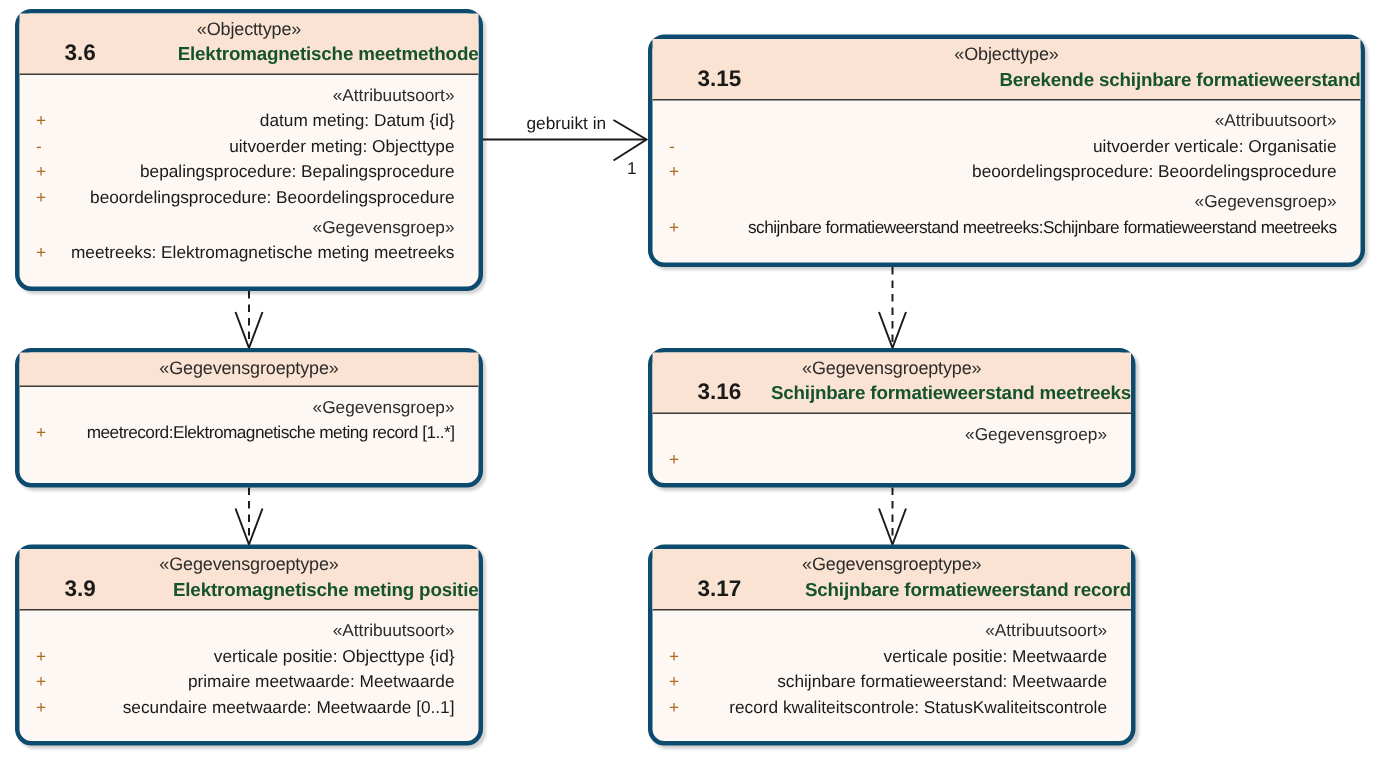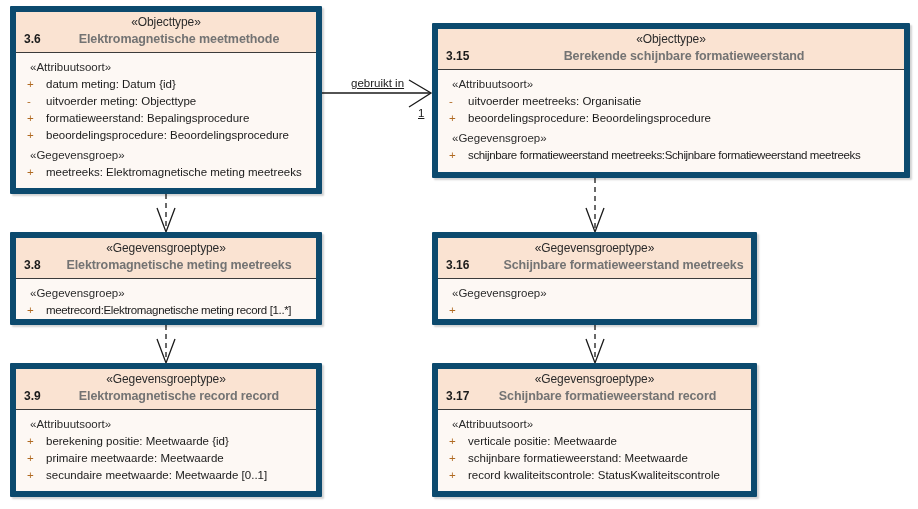--- a/index.html
+++ b/index.html
@@ -15,24 +15,24 @@
     overflow: hidden;
   }
   #diagram {
     position: absolute;
     left: 0; top: 0;
     width: 918px; height: 509px;
   }
   .uml-class {
     position: absolute;
     box-sizing: border-box;
-    border: 6px solid #0c4a6e;
+    border: 3px solid #0c4a6e;
     background: #fdf8f4;
     box-shadow: 2px 2px 2px rgba(0,0,0,0.18);
-    border-radius: 1px;
+    border-radius: 11px;
   }
   .cls-header {
     background: #fae3d2;
     border-bottom: 1px solid #3b3b3b;
     position: relative;
     padding: 3px 0 4px 0;
   }
   .stereo-top {
     text-align: center;
     font-size: 12px;
@@ -40,37 +40,38 @@
     line-height: 15px;
     letter-spacing: -0.1px;
   }
   .name-row {
     position: relative;
     height: 18px;
     line-height: 18px;
   }
   .cls-num {
     position: absolute;
-    left: 8px;
+    left: 30px;
     top: 0;
-    font-size: 12px;
+    font-size: 15px;
     font-weight: bold;
     color: #1a1a1a;
   }
   .cls-name {
-    text-align: center;
+    text-align: right;
     font-size: 12.5px;
     font-weight: bold;
-    color: #737373;
+    color: #14532d;
     letter-spacing: -0.1px;
     padding-left: 26px;
   }
   .cls-name.tight { padding-left: 58px; }
   .cls-body {
-    padding: 6px 0 6px 0;
+    padding: 6px 16px 6px 0;
+    text-align: right;
   }
   .grp-label {
     font-size: 11.5px;
     color: #2b2b2b;
     padding-left: 14px;
     line-height: 17px;
     white-space: nowrap;
   }
   .feat {
     position: relative;
@@ -87,21 +88,20 @@
     color: #b06a22;
     font-size: 11.5px;
   }
   .feat .ftxt { color: #1a1a1a; }
   .condensed { letter-spacing: -0.35px; }
   .edge-label {
     position: absolute;
     font-size: 11.5px;
     color: #1a1a1a;
     white-space: nowrap;
-    text-decoration: underline;
   }
   svg.connectors {
     position: absolute;
     left: 0; top: 0;
     width: 918px; height: 509px;
     pointer-events: none;
   }
 </style>
 </head>
 <body>
@@ -152,21 +152,21 @@
       <div class="feat">
         <span class="vis">+</span>
         <span class="ftxt">datum meting: Datum {id}</span>
       </div>
       <div class="feat">
         <span class="vis">-</span>
         <span class="ftxt">uitvoerder meting: Objecttype</span>
       </div>
       <div class="feat">
         <span class="vis">+</span>
-        <span class="ftxt">formatieweerstand: Bepalingsprocedure</span>
+        <span class="ftxt">bepalingsprocedure: Bepalingsprocedure</span>
       </div>
       <div class="feat">
         <span class="vis">+</span>
         <span class="ftxt">beoordelingsprocedure: Beoordelingsprocedure</span>
       </div>
       <div class="grp-label" style="padding-top:3px;">«Gegevensgroep»</div>
       <div class="feat">
         <span class="vis">+</span>
         <span class="ftxt">meetreeks: Elektromagnetische meting meetreeks</span>
       </div>
@@ -178,41 +178,37 @@
       <div class="stereo-top">«Objecttype»</div>
       <div class="name-row">
         <span class="cls-num">3.15</span>
         <div class="cls-name">Berekende schijnbare formatieweerstand</div>
       </div>
     </div>
     <div class="cls-body">
       <div class="grp-label">«Attribuutsoort»</div>
       <div class="feat">
         <span class="vis">-</span>
-        <span class="ftxt">uitvoerder meetreeks: Organisatie</span>
+        <span class="ftxt">uitvoerder verticale: Organisatie</span>
       </div>
       <div class="feat">
         <span class="vis">+</span>
         <span class="ftxt">beoordelingsprocedure: Beoordelingsprocedure</span>
       </div>
       <div class="grp-label" style="padding-top:3px;">«Gegevensgroep»</div>
       <div class="feat condensed">
         <span class="vis">+</span>
         <span class="ftxt">schijnbare formatieweerstand meetreeks:Schijnbare formatieweerstand meetreeks</span>
       </div>
     </div>
   </div>
 
   <div class="uml-class" style="left:10px; top:232px; width:312px; height:93px;">
     <div class="cls-header">
       <div class="stereo-top">«Gegevensgroeptype»</div>
-      <div class="name-row">
-        <span class="cls-num">3.8</span>
-        <div class="cls-name">Elektromagnetische meting meetreeks</div>
-      </div>
     </div>
     <div class="cls-body">
       <div class="grp-label">«Gegevensgroep»</div>
       <div class="feat condensed">
         <span class="vis">+</span>
         <span class="ftxt">meetrecord:Elektromagnetische meting record [1..*]</span>
       </div>
     </div>
   </div>
 
@@ -230,28 +226,28 @@
         <span class="vis">+</span>
       </div>
     </div>
   </div>
 
   <div class="uml-class" style="left:10px; top:363px; width:312px; height:134px;">
     <div class="cls-header">
       <div class="stereo-top">«Gegevensgroeptype»</div>
       <div class="name-row">
         <span class="cls-num">3.9</span>
-        <div class="cls-name">Elektromagnetische record record</div>
-      </div>
-    </div>
-    <div class="cls-body">
-      <div class="grp-label">«Attribuutsoort»</div>
-      <div class="feat">
-        <span class="vis">+</span>
-        <span class="ftxt">berekening positie: Meetwaarde {id}</span>
+        <div class="cls-name">Elektromagnetische meting positie</div>
+      </div>
+    </div>
+    <div class="cls-body">
+      <div class="grp-label">«Attribuutsoort»</div>
+      <div class="feat">
+        <span class="vis">+</span>
+        <span class="ftxt">verticale positie: Objecttype {id}</span>
       </div>
       <div class="feat">
         <span class="vis">+</span>
         <span class="ftxt">primaire meetwaarde: Meetwaarde</span>
       </div>
       <div class="feat">
         <span class="vis">+</span>
         <span class="ftxt">secundaire meetwaarde: Meetwaarde [0..1]</span>
       </div>
     </div>

